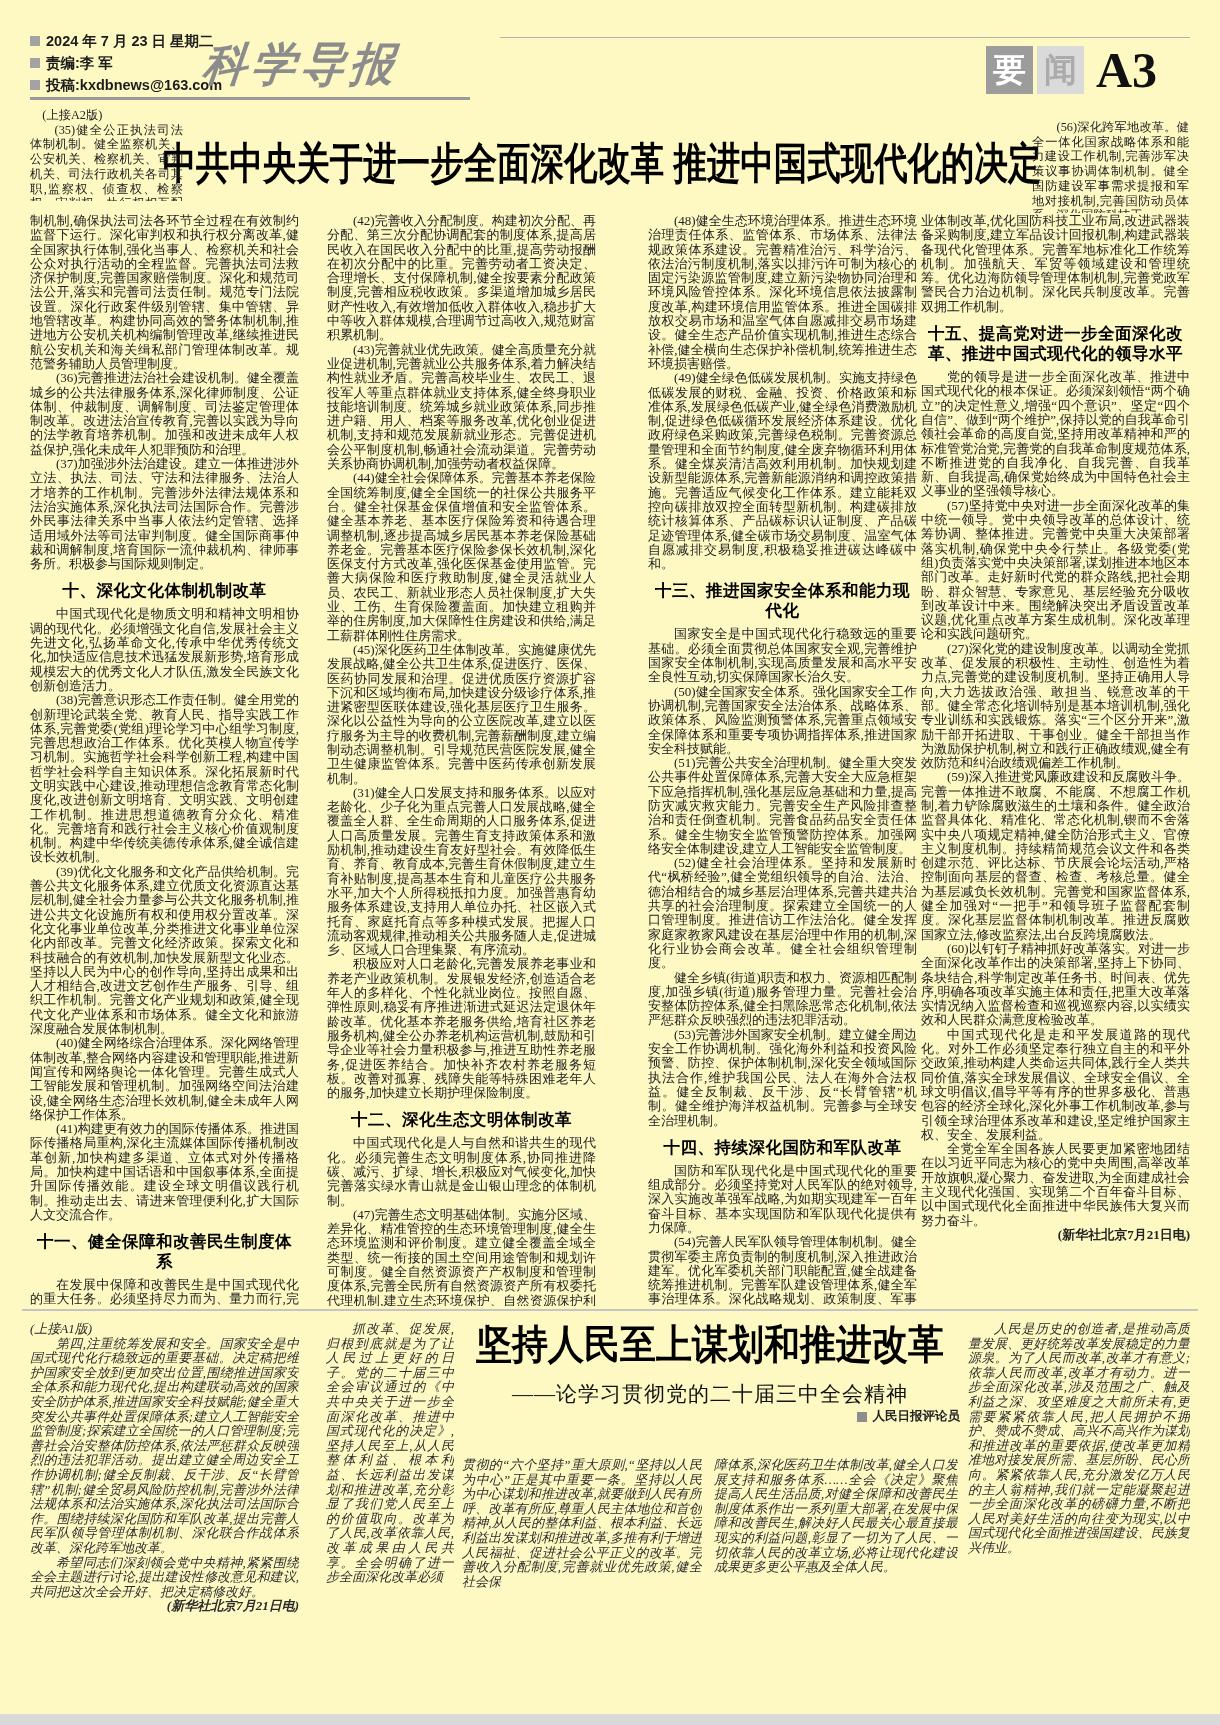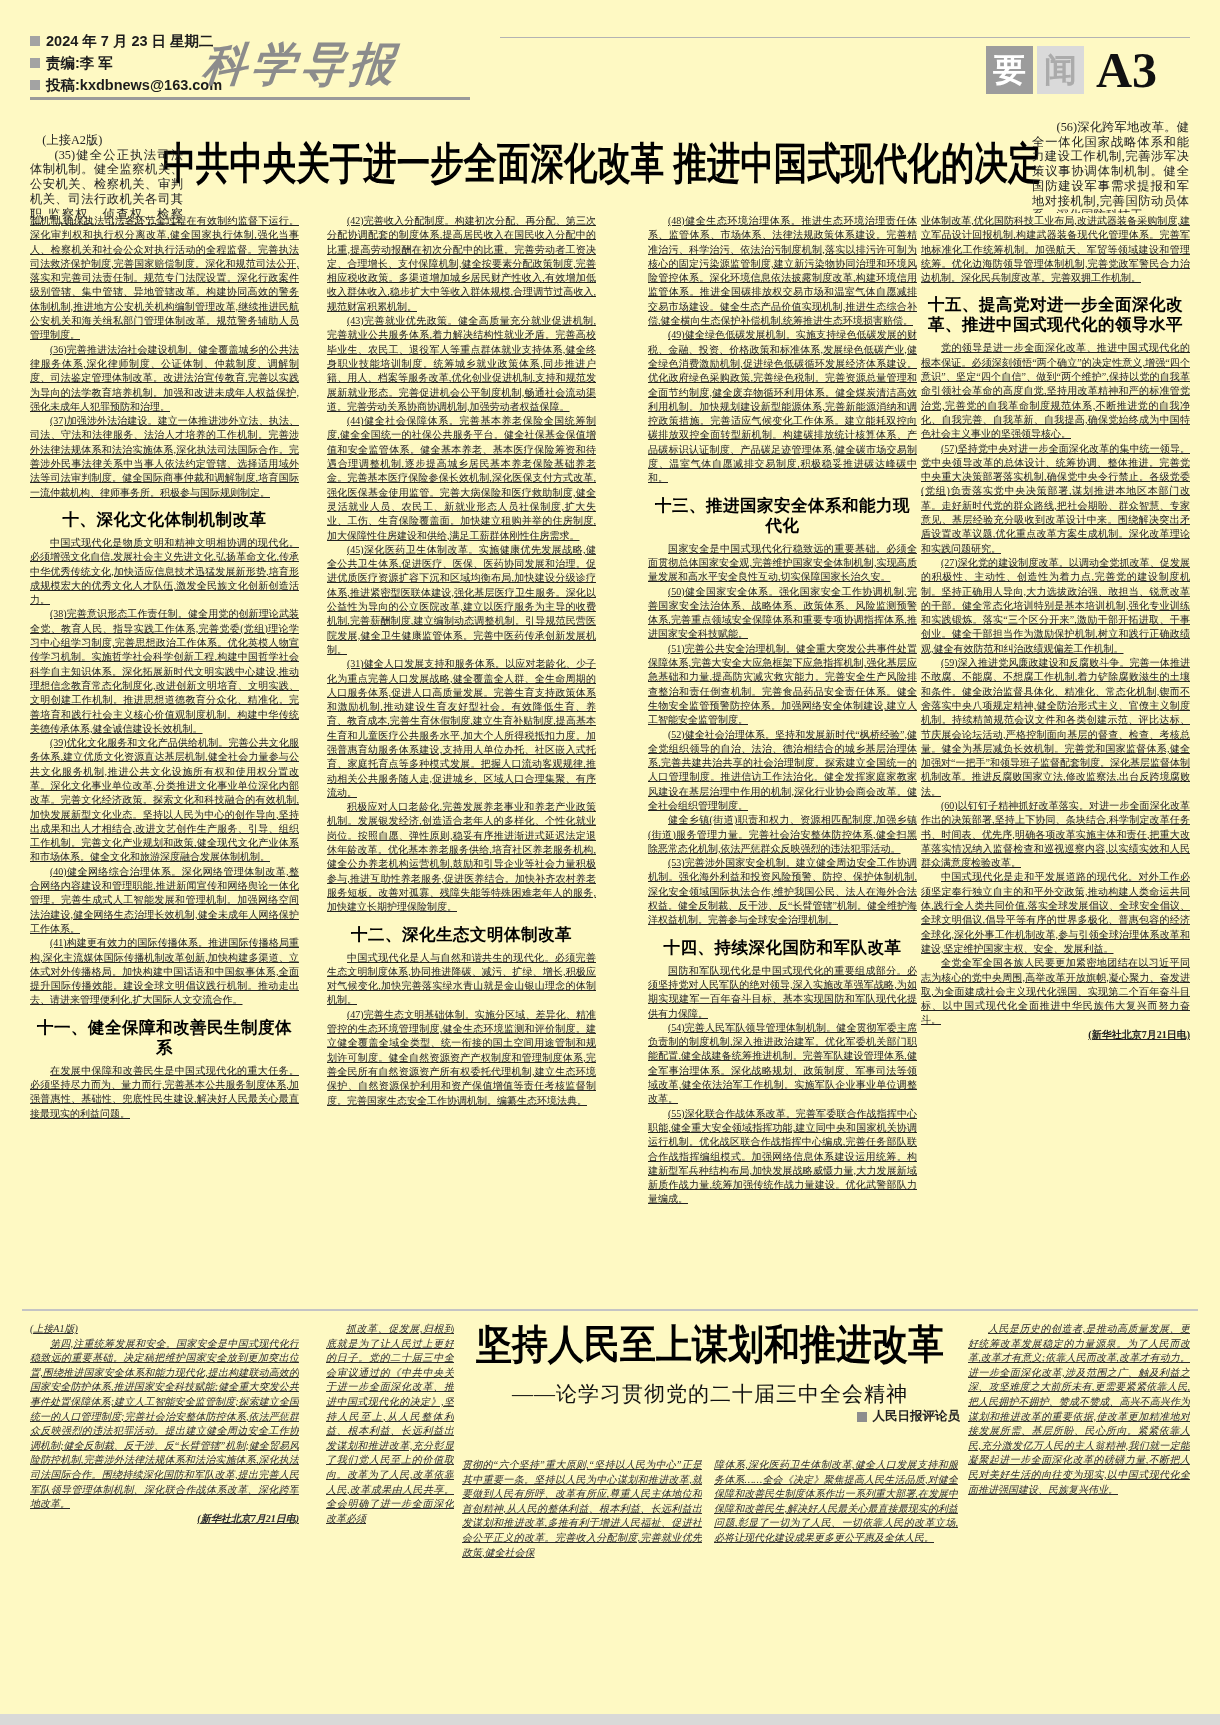--- a/index.html
+++ b/index.html
@@ -21,33 +21,33 @@
   .badge.b1{background:#9c9c9c;color:#ffffff;}
   .badge.b2{background:#dadada;color:#ababab;margin-left:4px;}
   .page-no{font-family:"Liberation Serif","DejaVu Serif",serif;font-weight:bold;font-size:50px;
         color:#111;margin-left:12px;line-height:48px;}
   
   .headline{position:absolute;left:186px;top:116px;width:832px;height:94px;display:flex;align-items:center;
         justify-content:center;font-family:"Liberation Sans","DejaVu Sans",sans-serif;font-weight:900;
         font-size:38px;color:#000;white-space:nowrap;transform:scale(0.88,1.14);transform-origin:center center;}
   
   .flowcol{position:absolute;overflow:hidden;text-align:justify;}
-  .flowcol .para{margin:0;font-size:10px;line-height:14.3px;text-indent:2em;text-decoration:underline;}
+  .flowcol .para{margin:0;font-size:13px;line-height:14.3px;text-indent:2em;}
   .flowcol .para.noind{text-indent:0;}
   .flowcol .para.dateline{text-indent:0;text-align:right;font-weight:bold;}
   .flowcol .sec-h{margin:9px 0 7px;font-family:"Liberation Sans","DejaVu Sans",sans-serif;
         font-weight:bold;font-size:16.5px;line-height:20px;text-align:center;color:#000;letter-spacing:.5px;text-indent:0;}
   .coltop{position:absolute;overflow:hidden;text-align:justify;}
   .coltop .para{margin:0;font-size:12.3px;line-height:14.7px;text-indent:2em;}
   .coltop .para.noind{text-indent:1em;}
   .c1{left:30px;top:214px;width:269px;height:1092px;}
   .c2{left:327px;top:214px;width:269px;height:1092px;}
   .c3{left:648px;top:214px;width:269px;height:1092px;}
   .c4{left:921px;top:214px;width:269px;height:1092px;}
-  .c1top{left:30px;top:133px;width:153px;height:93px;}
+  .c1top{left:30px;top:108px;width:153px;height:93px;}
   .c4top{left:1032px;top:120px;width:157px;height:93px;}
   
   .band-rule{position:absolute;left:22px;top:1309px;width:1176px;height:2px;background:#c4c4c4;}
   .bottom-strip{position:absolute;left:0;top:1714px;width:1220px;height:11px;background:#d9d9d8;}
   
   .kaiti .para{font-style:italic;color:#2b2b2b;line-height:14.6px;}
   .ba{left:30px;top:1322px;width:269px;height:390px;}
   .bb{left:326px;top:1322px;width:128px;height:390px;}
   .bc{left:462px;top:1458px;width:240px;height:254px;}
   .bd{left:714px;top:1458px;width:244px;height:254px;}
@@ -146,20 +146,21 @@
       <p class="para">中国式现代化是走和平发展道路的现代化。对外工作必须坚定奉行独立自主的和平外交政策,推动构建人类命运共同体,践行全人类共同价值,落实全球发展倡议、全球安全倡议、全球文明倡议,倡导平等有序的世界多极化、普惠包容的经济全球化,深化外事工作机制改革,参与引领全球治理体系改革和建设,坚定维护国家主权、安全、发展利益。</p>
       <p class="para">全党全军全国各族人民要更加紧密地团结在以习近平同志为核心的党中央周围,高举改革开放旗帜,凝心聚力、奋发进取,为全面建成社会主义现代化强国、实现第二个百年奋斗目标、以中国式现代化全面推进中华民族伟大复兴而努力奋斗。</p>
       <p class="para dateline">(新华社北京7月21日电)</p>
     </div>
 
   <div class="band-rule"></div>
 
   <div class="flowcol kaiti ba">
       <p class="para noind">(上接A1版)</p>
       <p class="para">第四,注重统筹发展和安全。国家安全是中国式现代化行稳致远的重要基础。决定稿把维护国家安全放到更加突出位置,围绕推进国家安全体系和能力现代化,提出构建联动高效的国家安全防护体系,推进国家安全科技赋能;健全重大突发公共事件处置保障体系;建立人工智能安全监管制度;探索建立全国统一的人口管理制度;完善社会治安整体防控体系,依法严惩群众反映强烈的违法犯罪活动。提出建立健全周边安全工作协调机制;健全反制裁、反干涉、反“长臂管辖”机制;健全贸易风险防控机制,完善涉外法律法规体系和法治实施体系,深化执法司法国际合作。围绕持续深化国防和军队改革,提出完善人民军队领导管理体制机制、深化联合作战体系改革、深化跨军地改革。</p>
+      <p class="para">希望同志们深刻领会党中央精神,紧紧围绕全会主题进行讨论,提出建设性修改意见和建议,共同把这次全会开好、把决定稿修改好。</p>
       <p class="para dateline">(新华社北京7月21日电)</p>
     </div>
   <div class="flowcol kaiti bb">
       <p class="para">抓改革、促发展,归根到底就是为了让人民过上更好的日子。党的二十届三中全会审议通过的《中共中央关于进一步全面深化改革、推进中国式现代化的决定》,坚持人民至上,从人民整体利益、根本利益、长远利益出发谋划和推进改革,充分彰显了我们党人民至上的价值取向。改革为了人民,改革依靠人民,改革成果由人民共享。全会明确了进一步全面深化改革必须</p>
     </div>
   <div class="btitle">
     <div class="t1">坚持人民至上谋划和推进改革</div>
     <div class="t2">——论学习贯彻党的二十届三中全会精神</div>
     <div class="t3">
       <span class="sq"></span>

